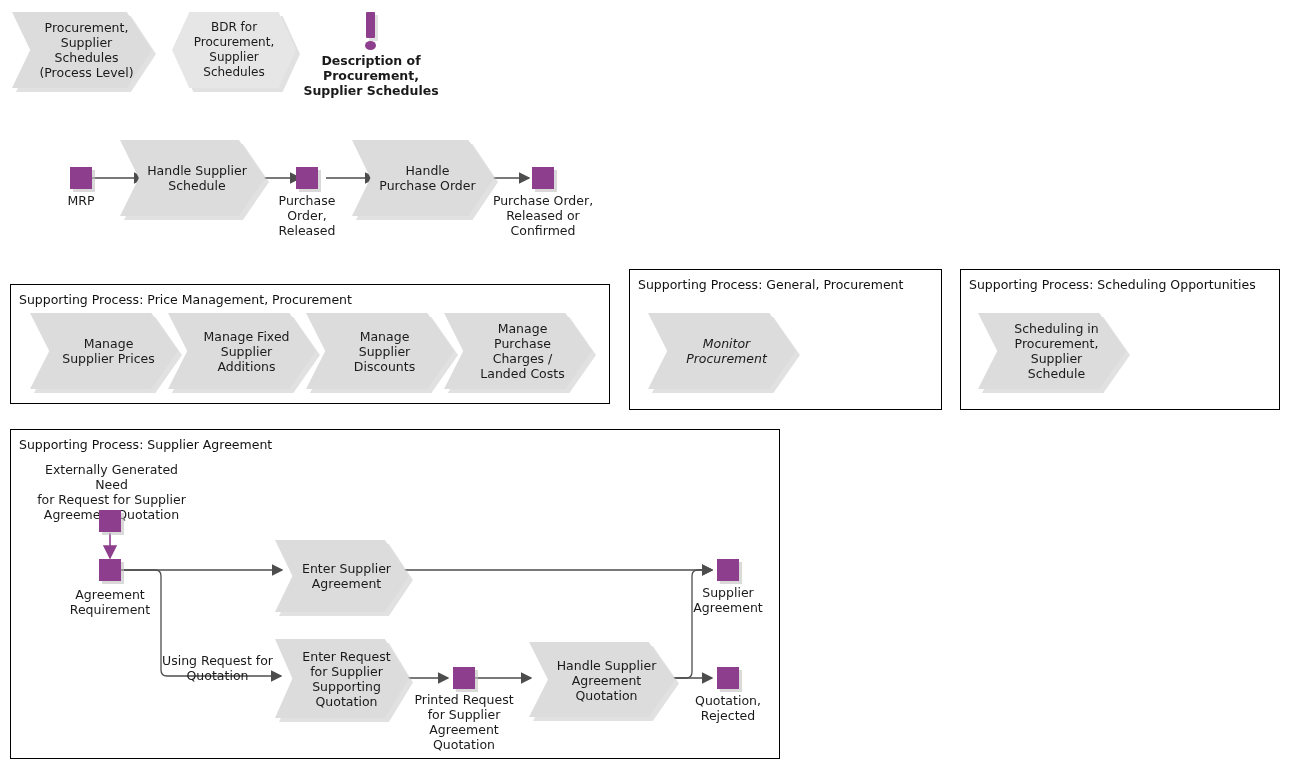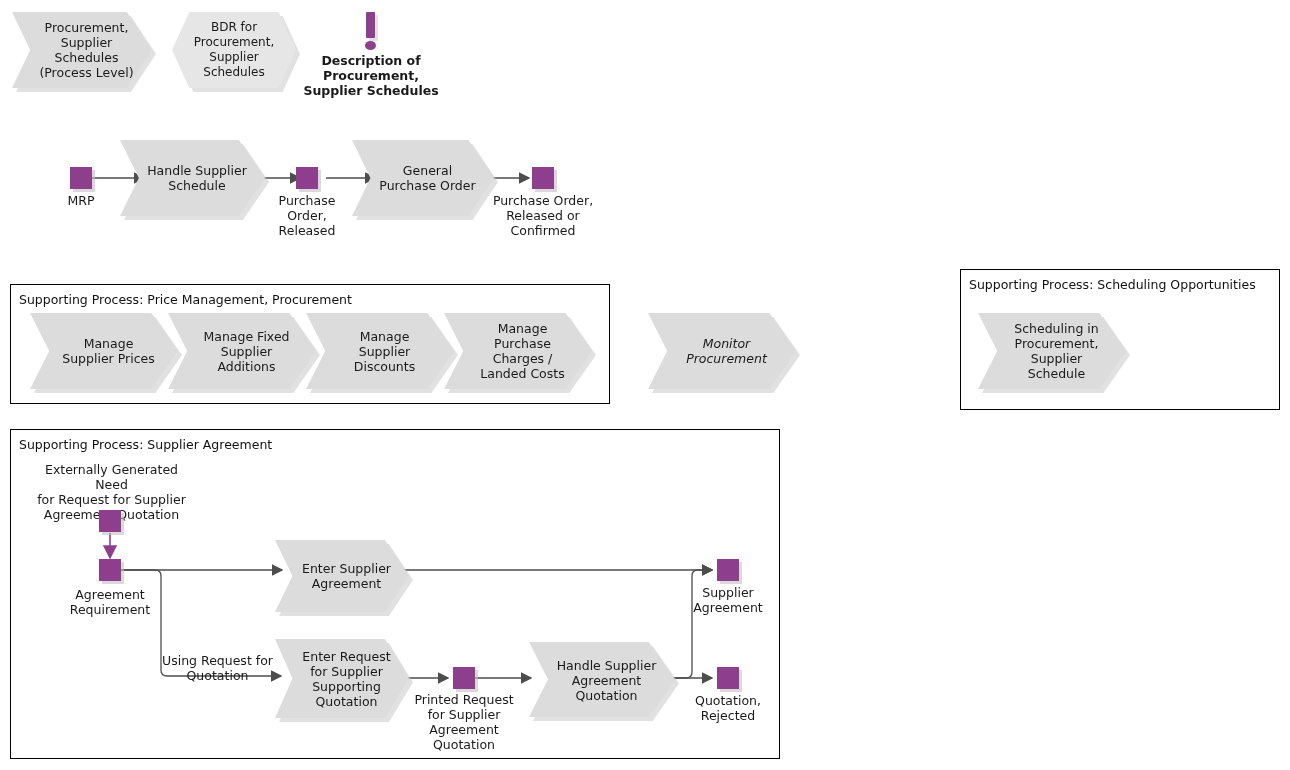--- a/index.html
+++ b/index.html
@@ -249,21 +249,21 @@
     <div class="evt-shadow"></div>
     <div class="evt-face"></div>
     <div class="evt-label" style="left:-64px;">Purchase
 Order,
 Released</div>
   </div>
 
   <div class="chev-wrap" style="left:352px; top:140px; width:142px; height:76px;">
     <div class="chev-shadow"></div>
     <div class="chev-face"></div>
-    <div class="chev-label" style="position:absolute;top:50%;transform:translateY(-50%);">General
+    <div class="chev-label" style="position:absolute;top:50%;transform:translateY(-50%);">Handle
 Purchase Order</div>
   </div>
 
   <div class="evt-wrap" style="left:532px; top:167px;">
     <div class="evt-shadow"></div>
     <div class="evt-face"></div>
     <div class="evt-label" style="left:-64px;">Purchase Order,
 Released or
 Confirmed</div>
   </div>
@@ -293,20 +293,23 @@
   </div>
   <div class="chev-wrap" style="left:444px; top:313px; width:148px; height:76px;">
     <div class="chev-shadow"></div>
     <div class="chev-face"></div>
     <div class="chev-label" style="position:absolute;top:50%;transform:translateY(-50%);">Manage
 Purchase
 Charges /
 Landed Costs</div>
   </div>
 
+  <div class="group-box" style="left:629px; top:269px; width:313px; height:141px;">
+    <div class="group-title">Supporting Process: General, Procurement</div>
+  </div>
   <div class="chev-wrap" style="left:648px; top:313px; width:148px; height:76px;font-style:italic;">
     <div class="chev-shadow"></div>
     <div class="chev-face"></div>
     <div class="chev-label" style="position:absolute;top:50%;transform:translateY(-50%);">Monitor
 Procurement</div>
   </div>
 
   <div class="group-box" style="left:960px; top:269px; width:320px; height:141px;">
     <div class="group-title">Supporting Process: Scheduling Opportunities</div>
   </div>

